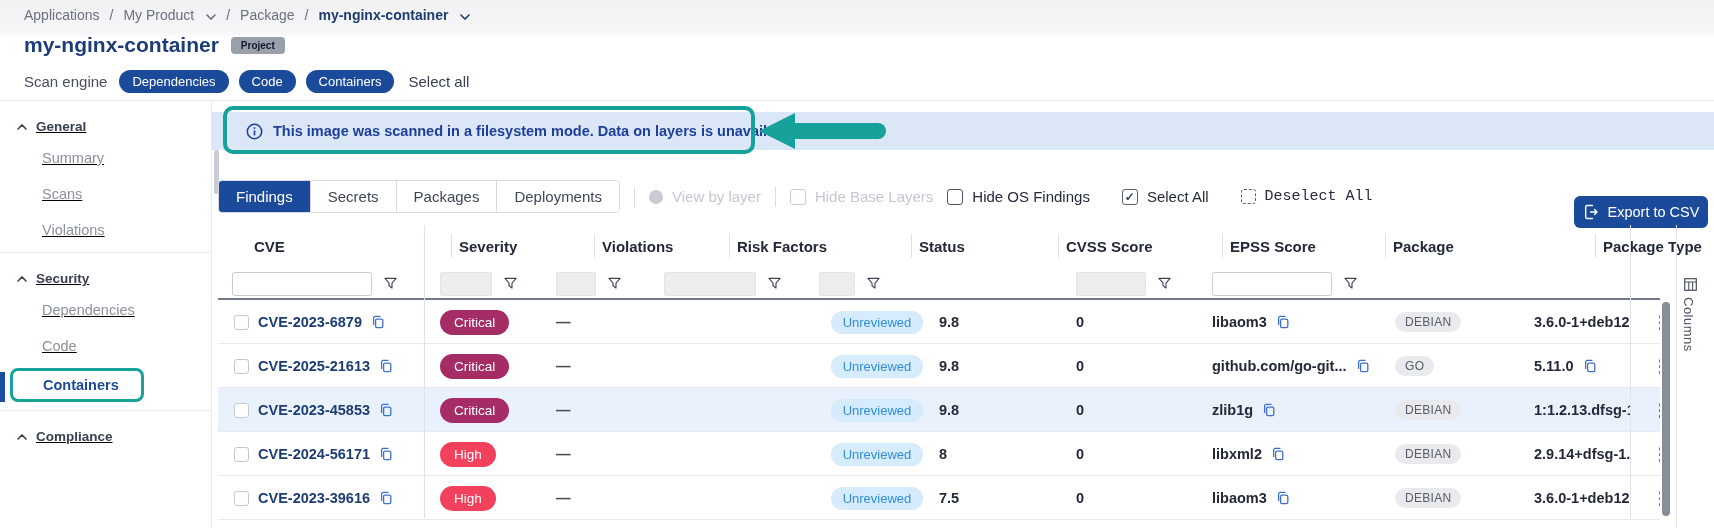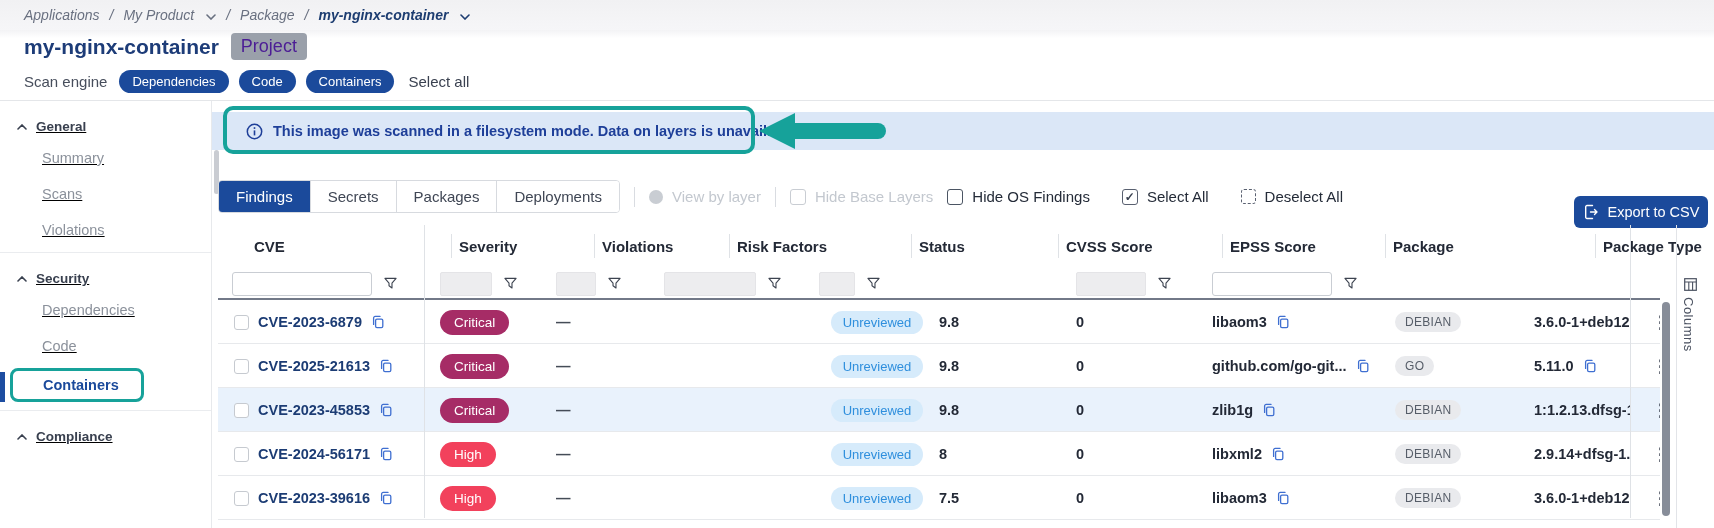--- a/index.html
+++ b/index.html
@@ -2,30 +2,30 @@
 <html><head>
 <meta charset="utf-8">
 <style>
   * { margin:0; padding:0; box-sizing:border-box; }
   html,body { width:1714px; height:528px; }
   body { font-family:"Liberation Sans", sans-serif; background:#fff; }
   #app { position:relative; width:1714px; height:528px; overflow:hidden; background:#fff; }
 
   
   .topbar { position:absolute; left:0; top:0; width:1714px; height:30px;
-    background:linear-gradient(#f1f1f3,#f6f6f8); display:flex; align-items:center; padding-left:24px;font-style:italic; }
+    background:linear-gradient(#f1f1f3,#f6f6f8); display:flex; align-items:center; padding-left:24px; }
   .crumb { font-size:14px; color:#697080; display:flex; align-items:center; gap:8px; }
   .crumb .sep { color:#697080; margin:0 2px; }
   .crumb .current { color:#1d3d71; font-weight:600; }
   .chev { display:inline-block; margin-left:4px; }
   .fade { position:absolute; left:0; top:30px; width:1714px; height:8px; background:linear-gradient(#f3f3f5,#ffffff); }
 
   .titlerow { position:absolute; left:24px; top:33px; display:flex; align-items:center; gap:12px; }
   .page-title { font-size:21px; font-weight:bold; color:#1d3c78; }
-  .proj-badge { background:#9aa0aa; color:#4c1d95; font-size:18px; font-weight:normal; border-radius:4px; padding:3px 10px; }
+  .proj-badge { background:#9aa0aa; color:#0f172a; font-size:10px; font-weight:bold; border-radius:4px; padding:3px 10px; }
 
   .scanrow { position:absolute; left:24px; top:70px; display:flex; align-items:center; gap:10px; }
   .scan-label { font-size:15px; color:#474e5c; margin-right:2px; }
   .scan-pill { background:#1b4a9b; color:#fff; font-size:13px; border-radius:13px; padding:4px 13px; }
   .select-all-link { font-size:15px; color:#3a4150; margin-left:4px; }
 
   .page-divider { position:absolute; left:0; top:100px; width:1714px; height:1px; background:#e4e6e9; }
 
   
   .sidebar { position:absolute; left:0; top:101px; width:212px; height:427px; background:#fff; border-right:1px solid #e7e9ec; }
@@ -218,21 +218,21 @@
       <span>Hide Base Layers</span>
     </div>
     <div class="ctl">
       <span class="cbx"></span>
       <span>Hide OS Findings</span>
     </div>
     <div class="ctl" style="margin-left:18px;">
       <span class="cbx checked">✓</span>
       <span>Select All</span>
     </div>
-    <div class="ctl" style="margin-left:18px;">
+    <div class="ctl" style="margin-left:18px;font-family:Liberation Mono, monospace;">
       <span class="dash-box"></span>
       <span>Deselect All</span>
     </div>
   </div>
 
   <button class="export-btn">
     <svg width="16" height="16" viewBox="0 0 16 16">
       <path d="M9.5 1.5 H4 a1.3 1.3 0 0 0 -1.3 1.3 v10.4 a1.3 1.3 0 0 0 1.3 1.3 h5.5" fill="none" stroke="#fff" stroke-width="1.4" stroke-linecap="round"></path>
       <path d="M7.5 8 h6.5 M11.5 5.5 L14 8 L11.5 10.5" fill="none" stroke="#fff" stroke-width="1.4" stroke-linecap="round" stroke-linejoin="round"></path>
     </svg>

